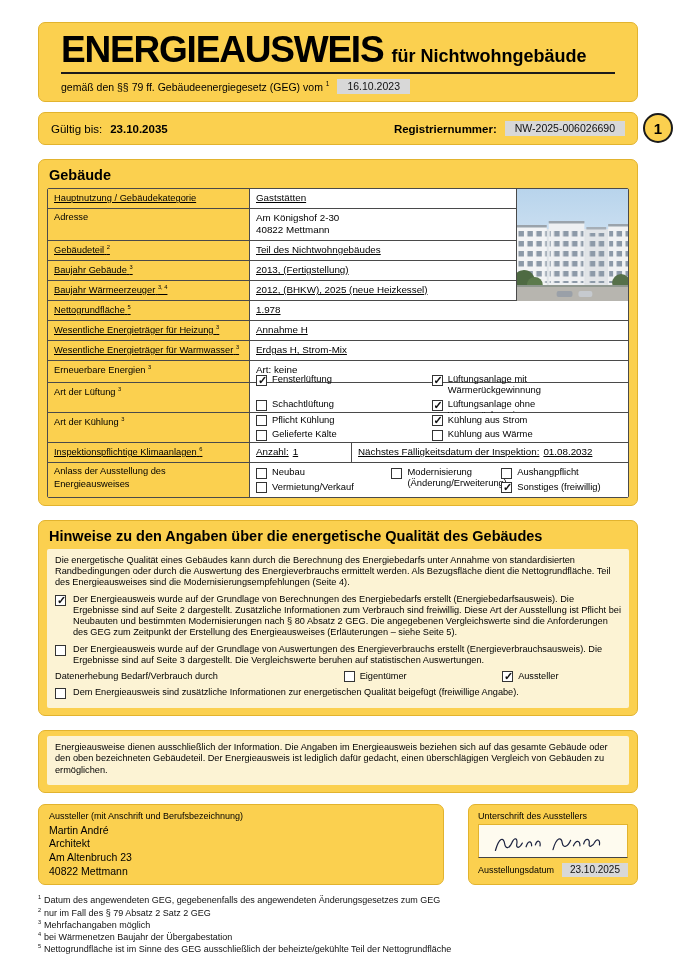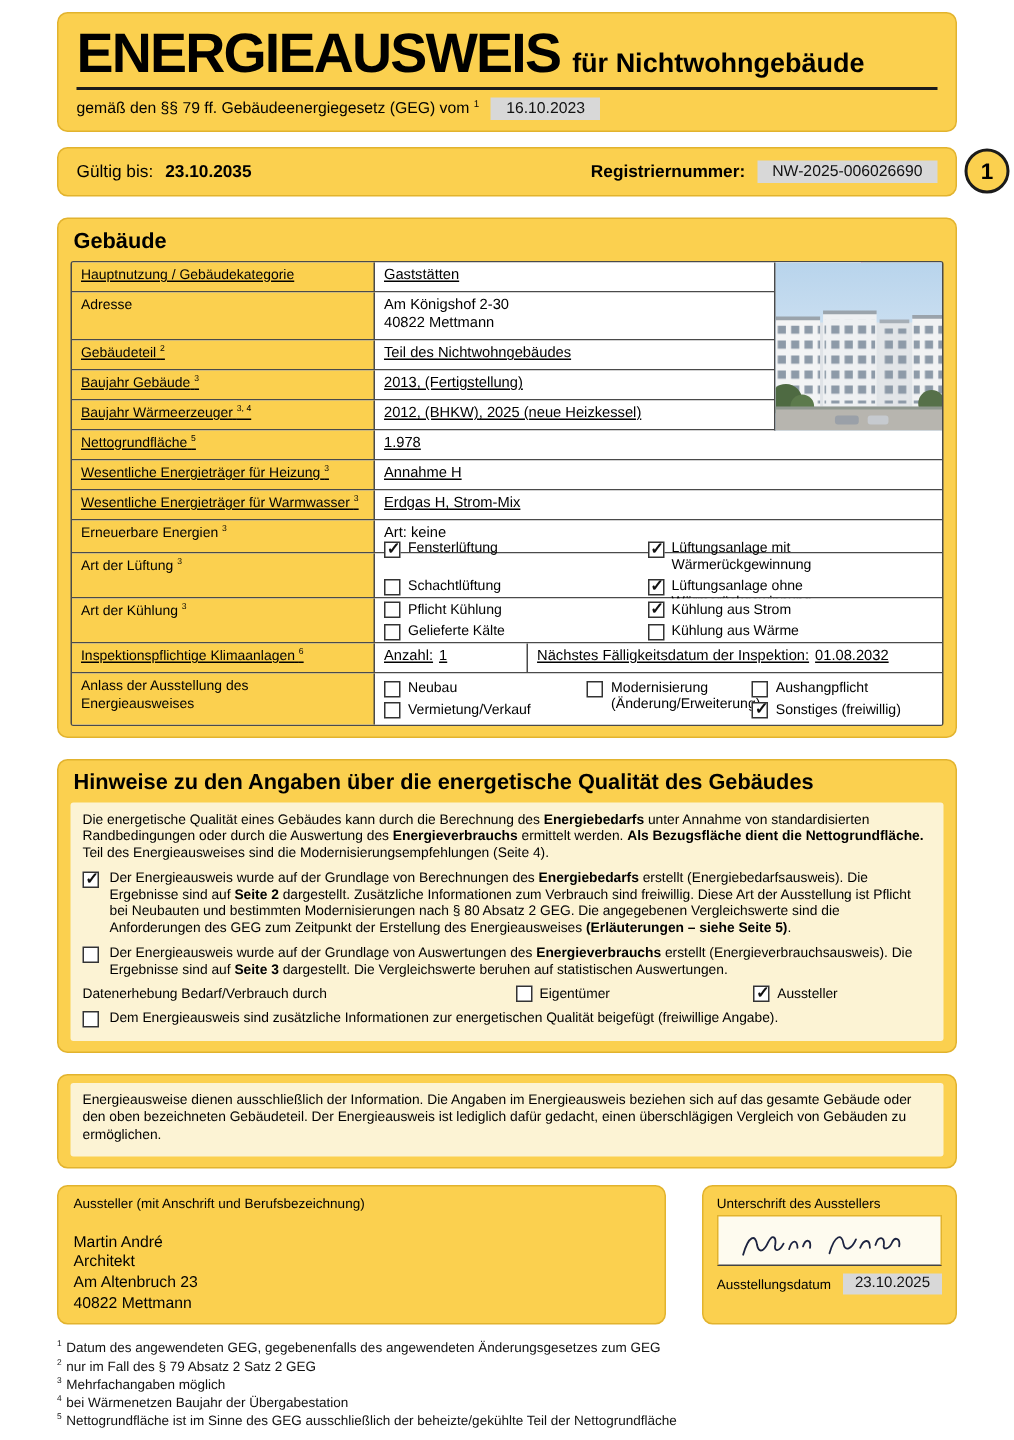--- a/index.html
+++ b/index.html
@@ -4,26 +4,26 @@
 <style>
   * { margin:0; padding:0; box-sizing:border-box; }
   html,body { background:#ffffff; }
   body {
     width:676px; height:960px; overflow:hidden;
     font-family:"Liberation Sans", sans-serif; color:#000;
   }
   .content { position:relative; width:600px; margin:0 auto; padding-top:8px; }
   .box { background:#FBD04F; border:1px solid #E2B32E; border-radius:7px; }
   .bold { font-weight:bold; }
-  .b { font-weight:bold; }
+  .b { font-weight:normal; }
   sup { font-size:0.62em; vertical-align:super; }
   .chip { background:#D8D8D8; color:#111; display:inline-block; padding:1px 10px 2px; font-size:10.5px; }
 
   
-  .header-box { padding:8px 12px 7px; }
+  .header-box { padding:8px 22px 7px;margin-top:14px; }
   .title-row { display:flex; align-items:baseline; gap:8px; border-bottom:2px solid #1b1b1b; padding-bottom:4px; }
   .doc-title { font-size:37px; font-weight:bold; letter-spacing:-1.2px; line-height:1; }
   .doc-subtitle { font-size:18px; font-weight:bold;text-align:center; }
   .law-row { margin-top:5px; font-size:10.5px; display:flex; align-items:center; gap:8px; }
 
   
   .validity-wrap { position:relative; margin-top:10px; }
   .validity-box { display:flex; justify-content:space-between; align-items:center; padding:8px 12px; font-size:11.5px; }
   .v-left, .v-right { display:flex; align-items:center; gap:8px; }
   .page-circle {
@@ -76,21 +76,21 @@
   .chk-para { display:flex; gap:7px; margin:0 0 5px; }
   .chk-para .checkbox { margin-top:1px; }
   .chk-para p { flex:1; }
   .daten-row { display:flex; align-items:center; margin:3px 0 5px; }
   .daten-row .lbl { flex:0 0 51%; }
   .chk-inline { display:flex; gap:5px; align-items:center; flex:0 0 28%; }
 
   
   .footer-row { display:flex; gap:24px; margin-top:11px; }
   .aussteller-box { flex:1; padding:6px 10px; font-size:9px; }
-  .name-lines { margin-top:15px; font-size:10.5px; line-height:1.3; }
+  .name-lines { margin-top:3px; font-size:10.5px; line-height:1.3; }
   .sig-box { flex:0 0 170px; padding:6px 9px 5px; font-size:9px; display:flex; flex-direction:column; }
   .sig-area { background:#FEFBEF; border:1px solid #E2B32E; border-bottom:1px solid #444; height:34px; margin-top:3px;
               display:flex; align-items:flex-end; justify-content:center; }
   .date-row { display:flex; align-items:center; gap:8px; margin-top:5px; }
   .date-row .chip { font-size:10px; padding:1px 8px 2px; }
 
   
   .footnotes { margin-top:9px; font-size:9px; line-height:1.35; color:#111; }
   .fn sup { margin-right:3px; }
 </style>

